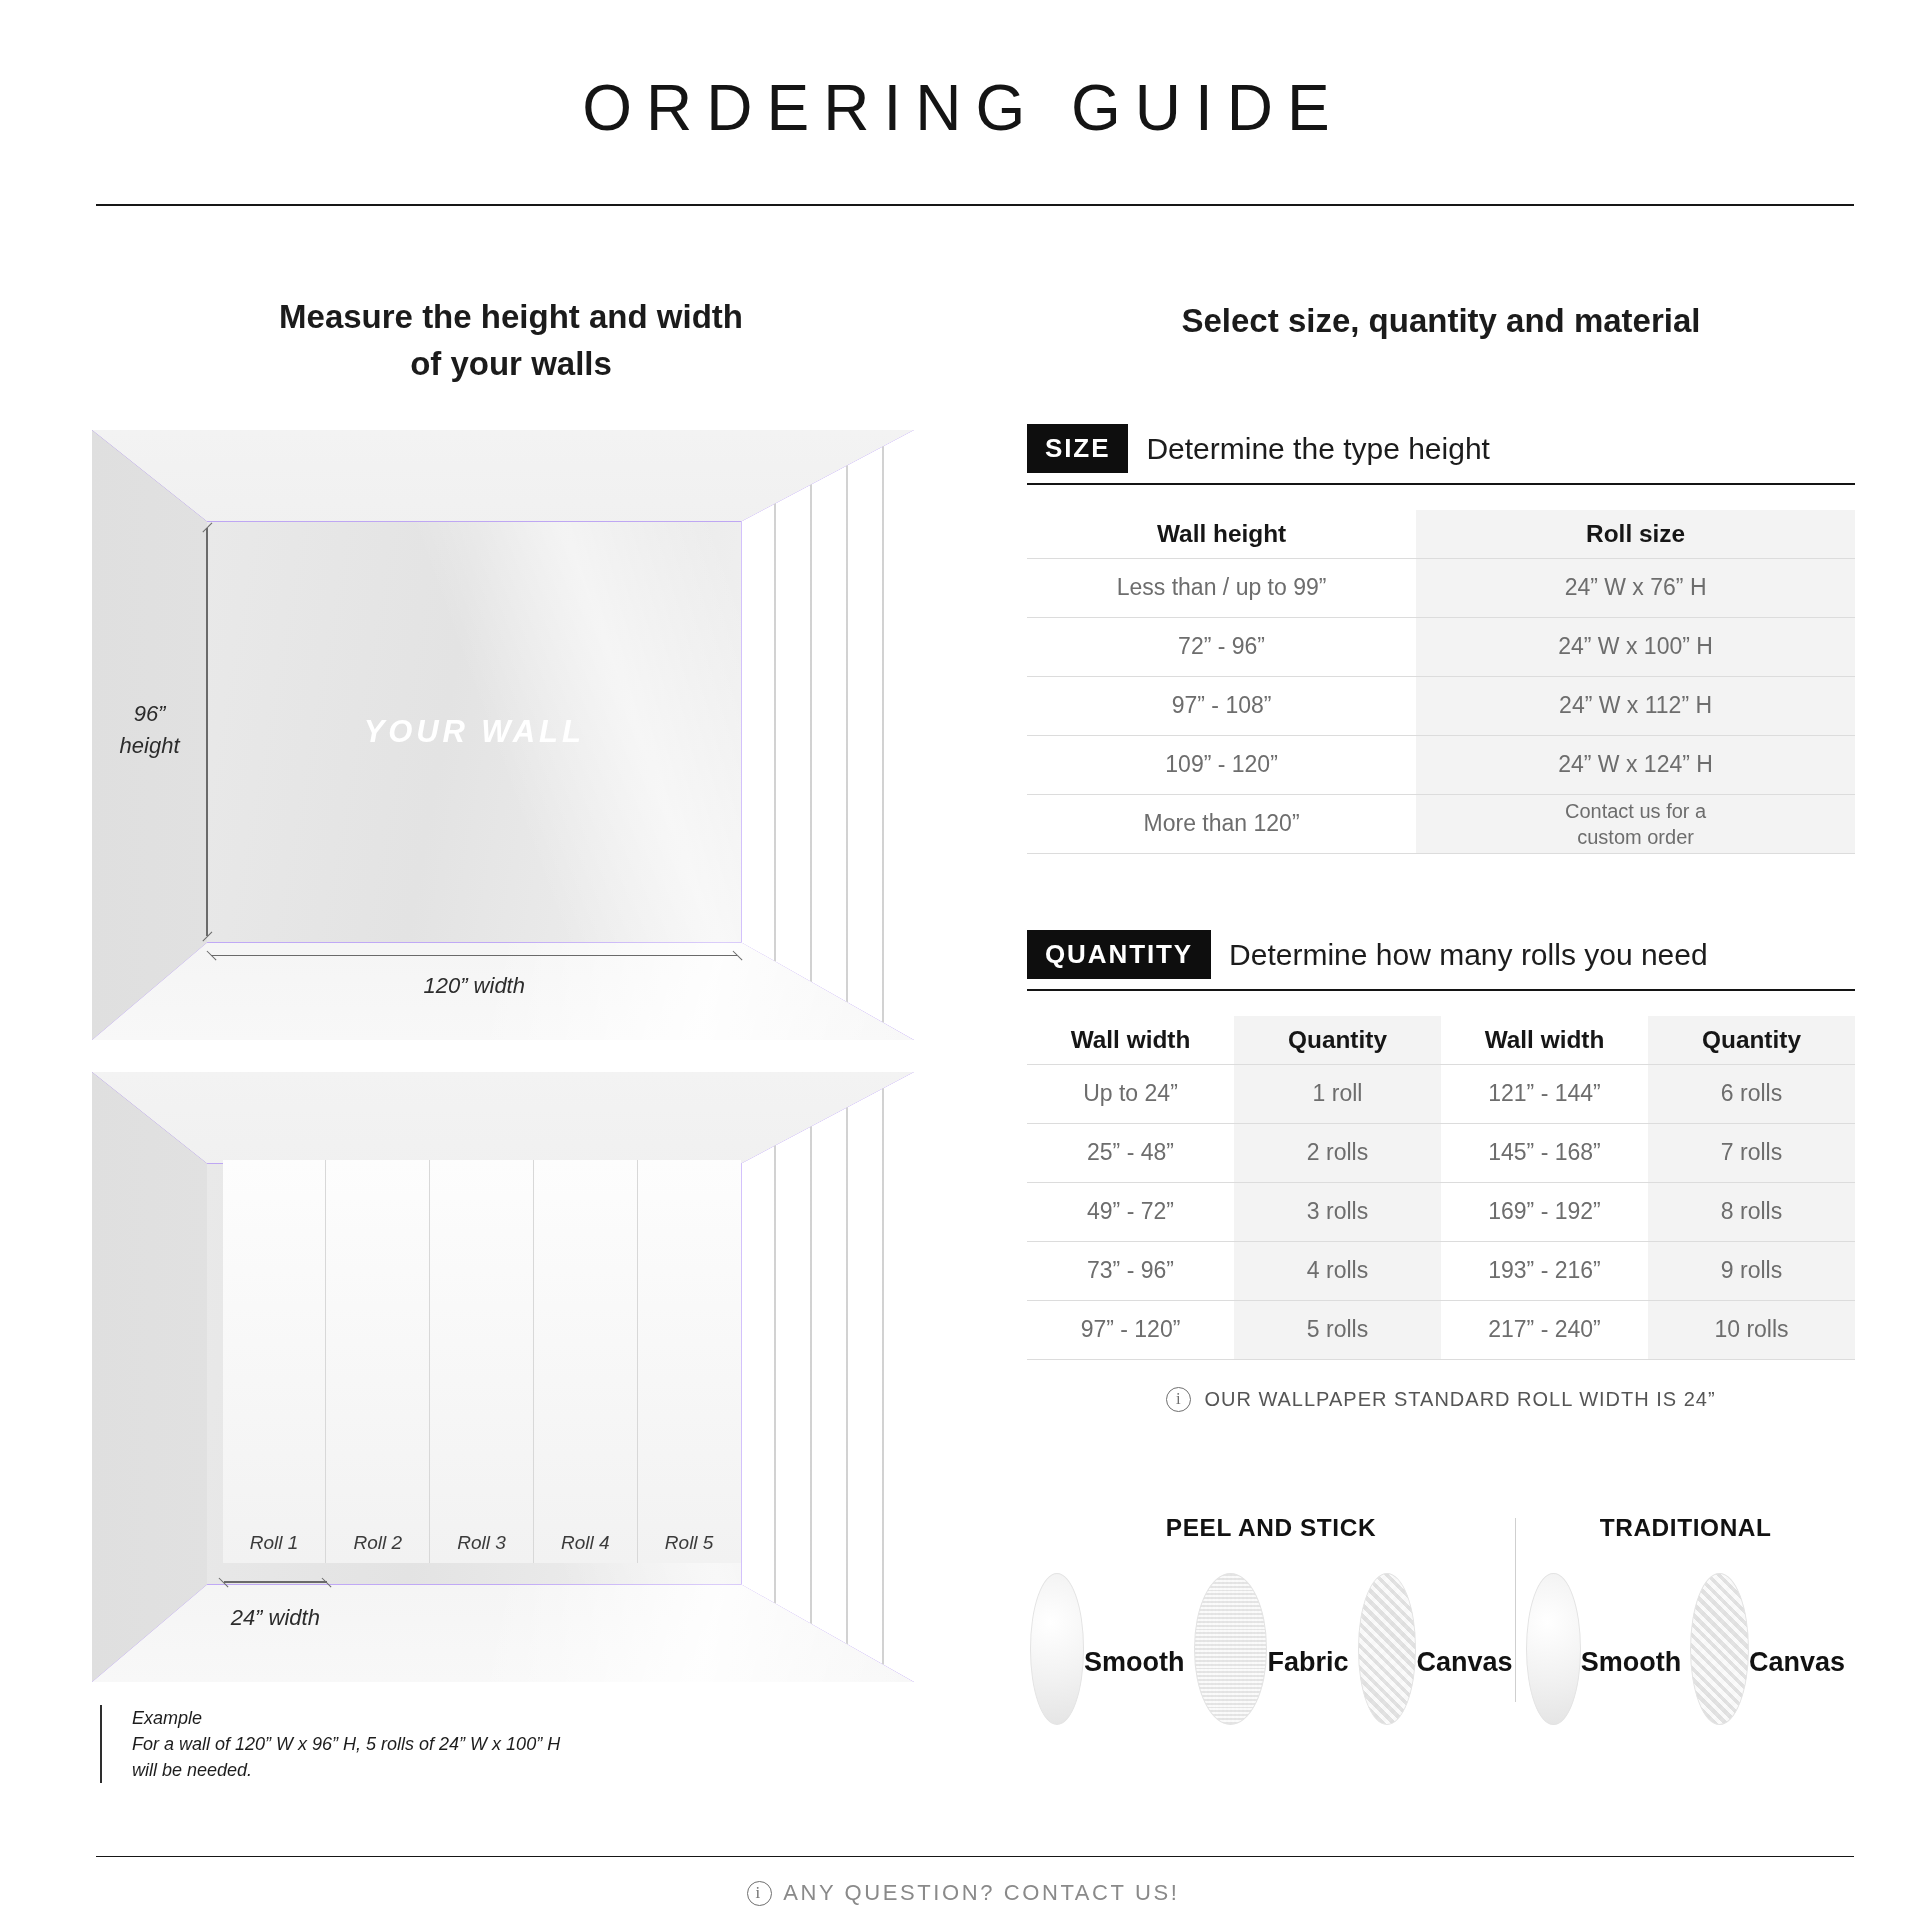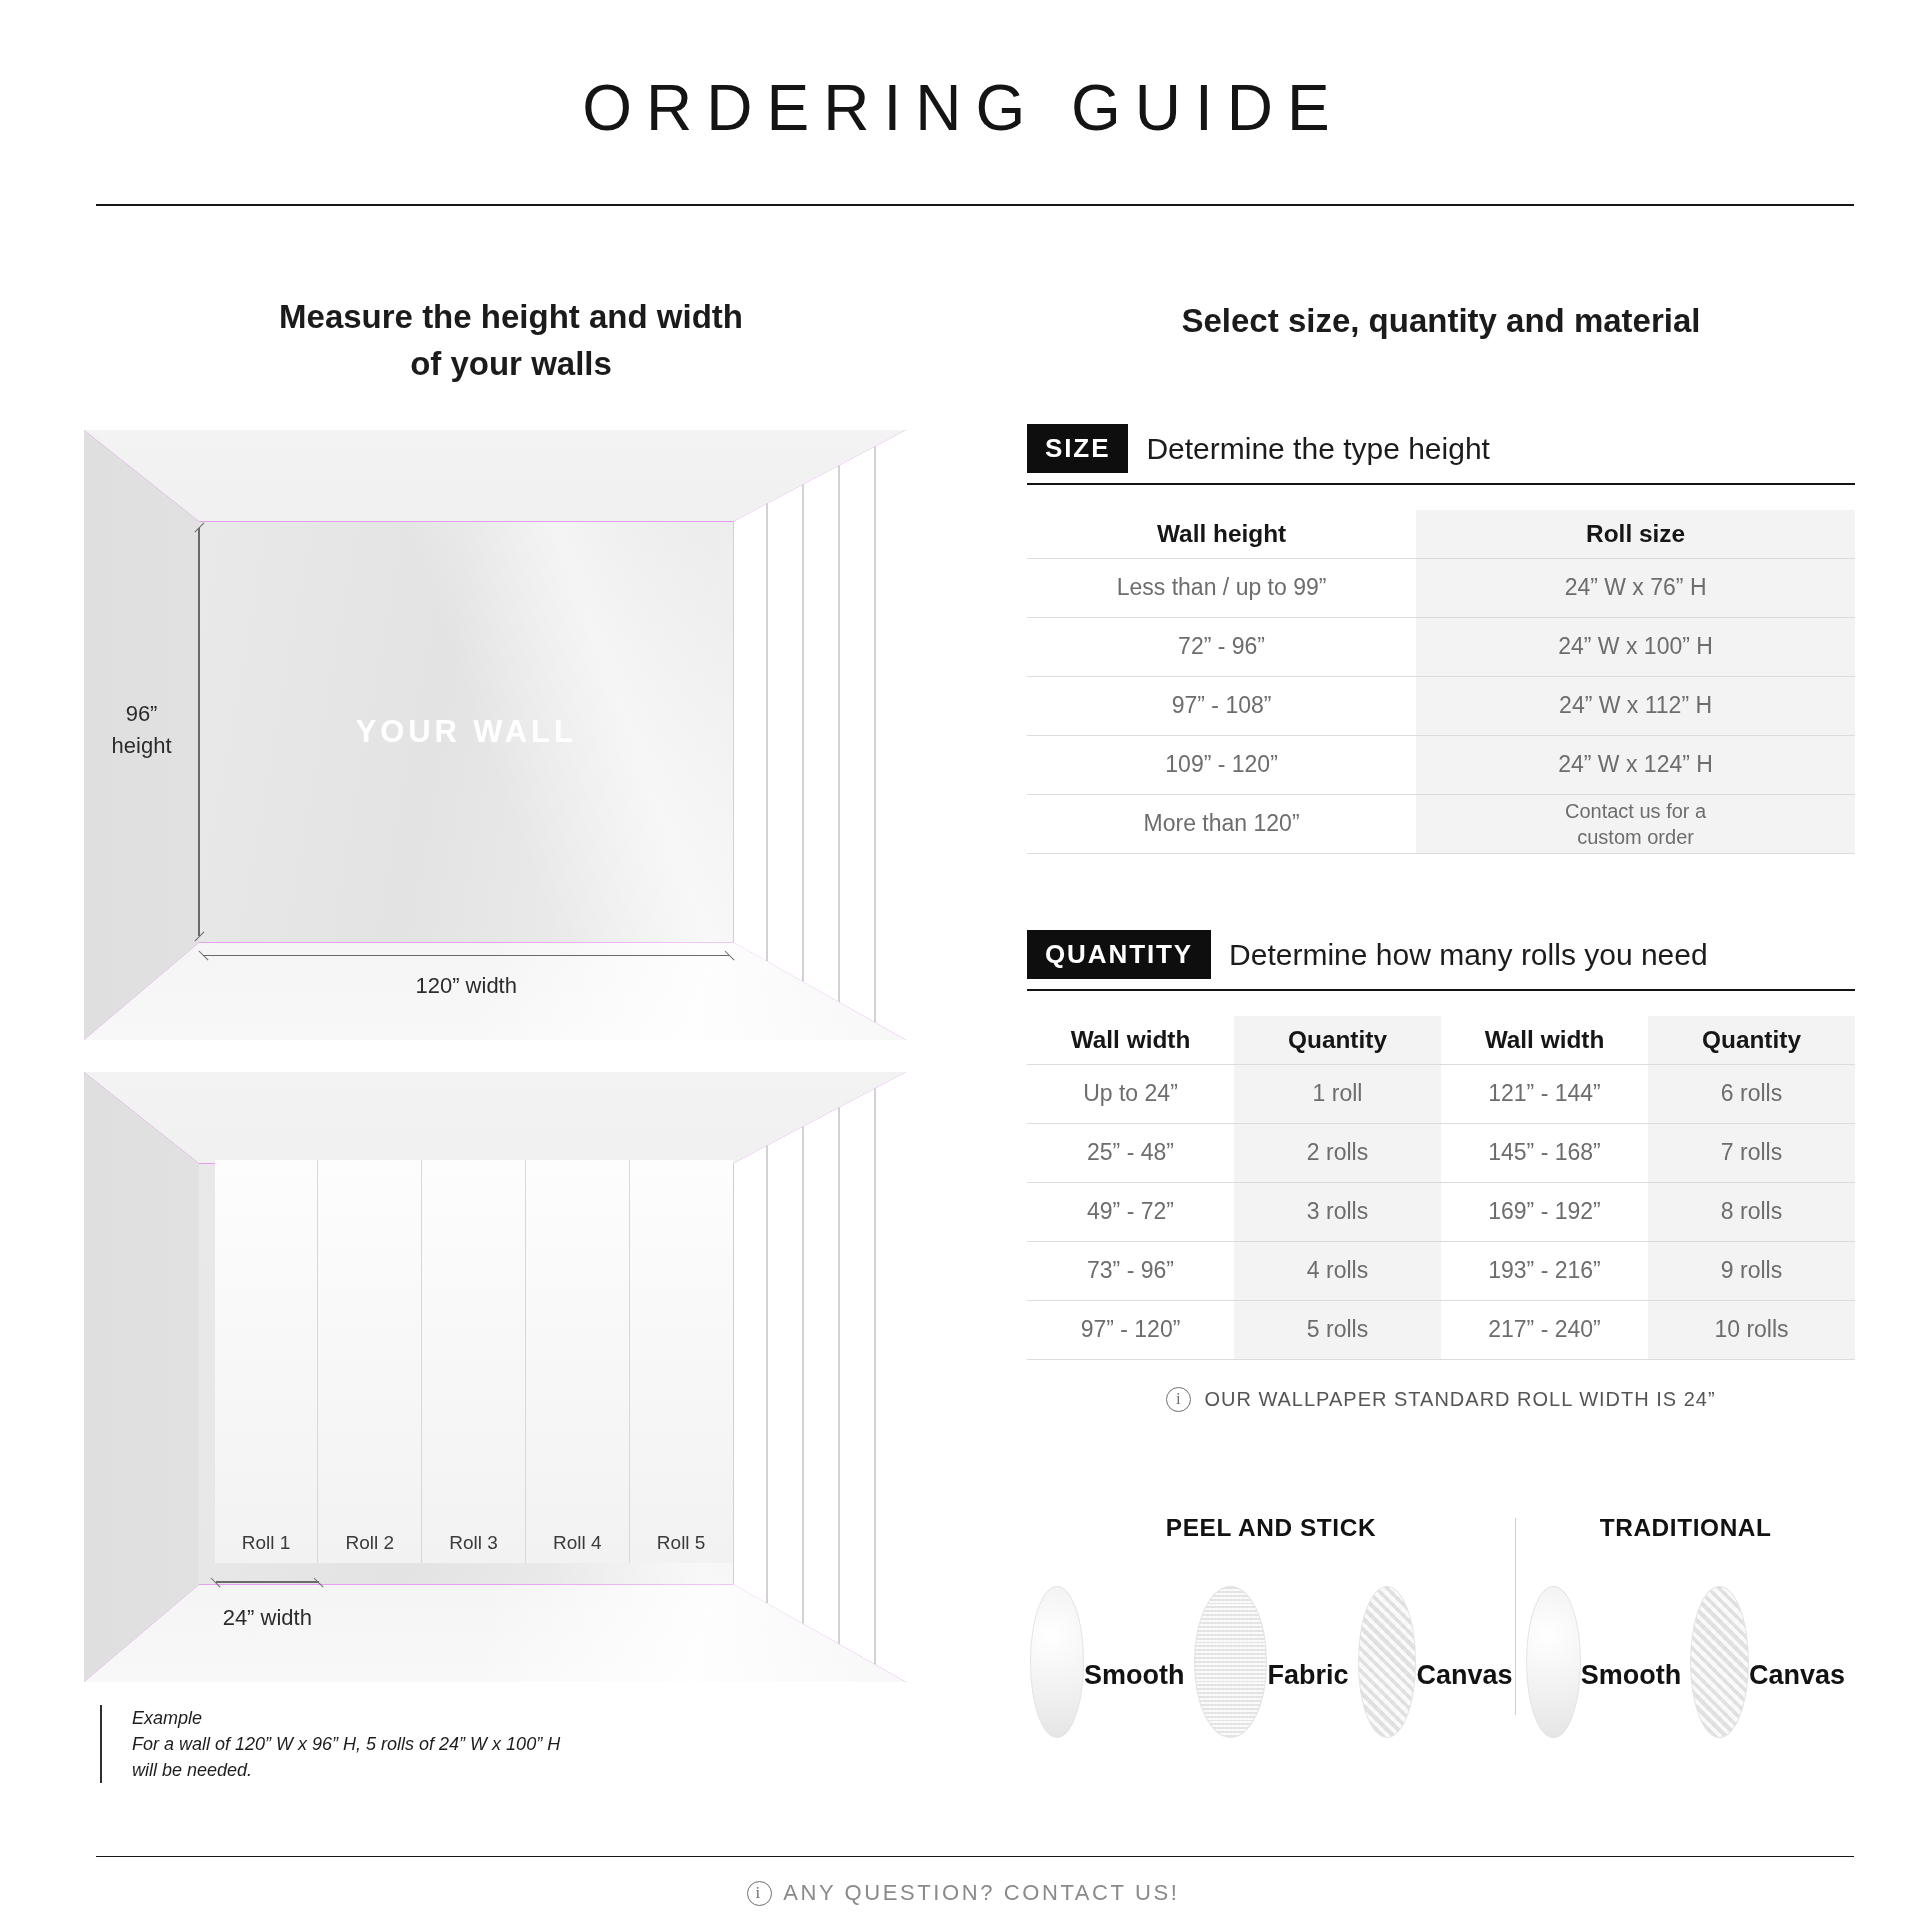--- a/index.html
+++ b/index.html
@@ -12,21 +12,21 @@
   .rule-top { top:204px; left:96px; right:72px; }
   .footer-rule { top:1856px; left:96px; right:72px; border-top-width:1.9px; }
 
   
   .left-heading { position:absolute; top:294px; left:100px; width:822px; text-align:center;
                   font-size:33px; font-weight:600; line-height:1.42; white-space:pre-line; color:#1b1b1b; }
   .right-heading { position:absolute; top:302px; left:1027px; width:828px; text-align:center;
                    font-size:33px; font-weight:600; color:#1b1b1b; }
 
   
-  .room { position:absolute; left:84px; width:822px; height:610px; background:#d946ef; overflow:hidden; }
+  .room { position:absolute; left:92px; width:822px; height:610px; background:#8b5cf6; overflow:hidden;font-style:italic; }
   .room1 { top:430px; }
   .room2 { top:1072px; }
   .layer { position:absolute; inset:0; }
   .ceiling { clip-path:polygon(0% 0%, 100% 0%, 79% 15%, 14% 15%);
              background:linear-gradient(to bottom,#f3f3f3,#e2e2e2); }
   .left-wall { clip-path:polygon(0% 0%, 14% 15%, 14% 84%, 0% 100%);
                background:linear-gradient(to right,#dfdfdf,#ededed); }
   .back-wall { position:absolute; left:14%; top:15%; width:65%; height:69%;
                background:linear-gradient(100deg,#e9e9e9 0%,#e3e3e3 45%,#f1f1f1 100%); }
   .back-wall::after { content:""; position:absolute; inset:0;
@@ -98,21 +98,21 @@
   .info-icon { display:inline-flex; width:23px; height:23px; border:1.3px solid #6f6f6f; border-radius:50%;
           align-items:center; justify-content:center; color:#6f6f6f; flex:none; }
   .info-icon::before { content:"i"; font-family:"Liberation Serif", serif; font-size:16.7px; line-height:1; }
 
   
   .material-body { margin-top:26px; display:flex; align-items:stretch; }
   .material-group { display:flex; flex-direction:column; align-items:center; }
   .group-peel { flex:0 0 488px; }
   .group-traditional { flex:1; }
   .material-divider { width:1.3px; background:#cfcfcf; margin:3.9px 0 23px; }
-  .group-name { text-align:center; font-weight:bold; font-size:24.4px; letter-spacing:0.6px; color:#121212; margin-bottom:44px; }
+  .group-name { text-align:center; font-weight:bold; font-size:24.4px; letter-spacing:0.6px; color:#121212; margin-bottom:31px; }
   .swatch-row { display:flex; justify-content:center; gap:9px; }
   .material-option { display:flex; align-items:center; width:155px; }
   .swatch { width:150px; height:150px; border-radius:50%; border:0.6px solid #e3e3e3; }
   .swatch-smooth { background:radial-gradient(circle at 38% 32%, #ffffff 0%, #f1f1f1 55%, #e4e4e4 100%); }
   .swatch-fabric { background:
           repeating-linear-gradient(0deg, rgba(226,226,226,0.9) 0 1.9px, rgba(250,250,250,0.9) 1.9px 3.9px),
           repeating-linear-gradient(90deg, #ededed 0 1.9px, #fafafa 1.9px 3.9px); }
   .swatch-canvas { background:
           repeating-linear-gradient(45deg, rgba(222,222,222,0.85) 0 3.9px, rgba(251,251,251,0.85) 3.9px 7.7px),
           repeating-linear-gradient(-45deg, #e7e7e7 0 3.9px, #f8f8f8 3.9px 7.7px); }

